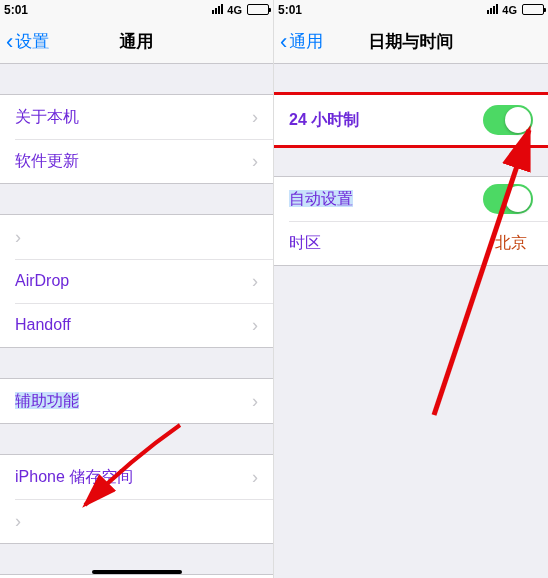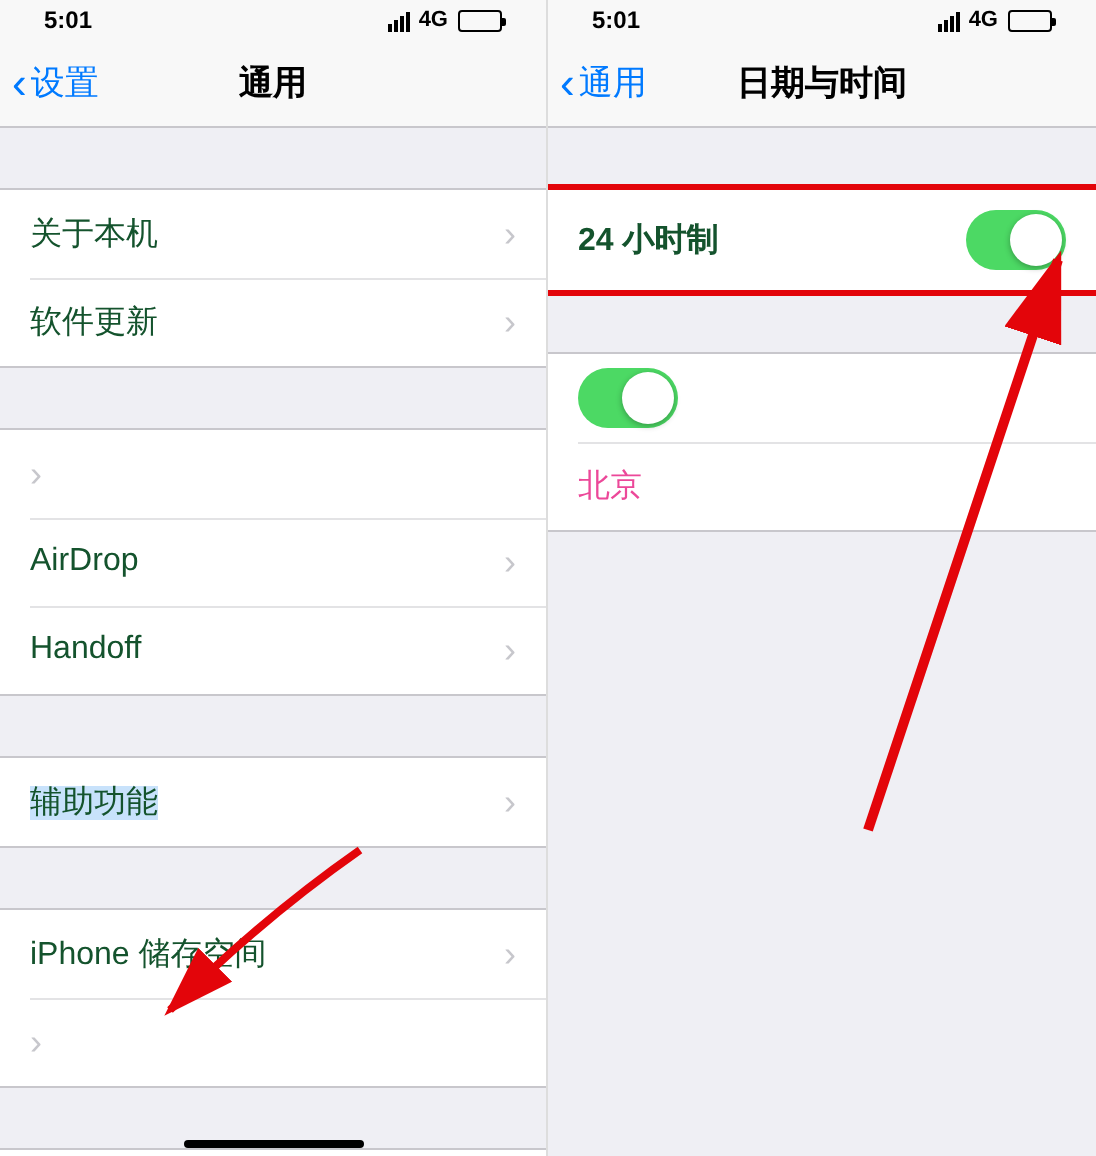--- a/index.html
+++ b/index.html
@@ -10,23 +10,23 @@
       height: 578px;
       overflow: hidden;
       position: relative;
     }
     .container { display: flex; width: 548px; height: 578px; }
     .phone { width: 274px; height: 578px; background: #efeff4; position: relative; overflow: hidden; }
     .phone-left { border-right: 1px solid #ddd; }
     .status-bar {
       height: 20px; background: #f8f8f8; display: flex;
       align-items: center; justify-content: space-between;
-      padding: 0 22px; font-size: 12px; font-weight: 600;
-    }
-    .status-right { display: flex; align-items: flex-end; gap: 2px; font-size: 11px; }
+      padding: 0 4px; font-size: 12px; font-weight: 600;
+    }
+    .status-right { display: flex; align-items: flex-start; gap: 2px; font-size: 11px; }
     .signal-bars { display: inline-flex; align-items: flex-end; gap: 1px; margin-right: 2px; }
     .bar { width: 2px; background: #000; }
     .b1 { height: 4px; } .b2 { height: 6px; } .b3 { height: 8px; } .b4 { height: 10px; }
     .battery { width: 22px; height: 11px; border: 1px solid #000; border-radius: 2px; position: relative; margin-left: 3px; }
     .battery::after { content: ""; position: absolute; right: -3px; top: 3px; width: 2px; height: 4px; background: #000; border-radius: 0 1px 1px 0; }
     .battery-fill { width: 40%; height: 100%; background: #ffcc00; }
     .nav-bar {
       height: 44px; background: #f8f8f8; border-bottom: 1px solid #c8c7cc;
       display: flex; align-items: center; justify-content: center; position: relative;
     }
@@ -36,22 +36,22 @@
     .section-gap { height: 30px; }
     .list { background: #fff; border-top: 1px solid #c8c7cc; border-bottom: 1px solid #c8c7cc; }
     .row {
       height: 44px; display: flex; align-items: center;
       padding: 0 15px; position: relative; background: #fff;
     }
     .row + .row::before {
       content: ""; position: absolute; left: 15px; right: 0; top: 0;
       height: 1px; background: #c8c7cc; transform: scaleY(0.5);
     }
-    .row-label { flex: 1; font-size: 16px; color: #14532d; }
-    .row-value { font-size: 16px; color: #ec4899; margin-right: 6px; }
+    .row-label { flex: 1; font-size: 16px; color: #6d28d9; }
+    .row-value { font-size: 16px; color: #c2410c; margin-right: 6px; }
     .chevron { color: #c7c7cc; font-size: 18px; }
     .toggle {
       width: 50px; height: 30px; background: #4cd964; border-radius: 15px;
       position: relative; flex-shrink: 0;
     }
     .toggle-knob {
       position: absolute; right: 2px; top: 2px; width: 26px; height: 26px;
       background: #fff; border-radius: 50%; box-shadow: 0 1px 3px rgba(0,0,0,0.3);
     }
     .highlight-red { outline: 3px solid #e3050a; outline-offset: -1px; }
@@ -182,25 +182,27 @@
         <span class="row-label">24 小时制</span>
         <div class="toggle">
             <div class="toggle-knob"></div>
           </div>
       </div>
     </div>
 
     <div class="section-gap"></div>
     <div class="list">
       <div class="row">
+        <span class="row-label blur-text"><span class="hl-text">自动设置</span></span>
         <div class="toggle">
             <div class="toggle-knob"></div>
           </div>
       </div>
       <div class="row">
+        <span class="row-label">时区</span>
         <span class="row-value">北京</span>
       </div>
     </div>
 
     <svg class="arrow-svg" style="left:150px; top:115px; width:120px; height:310px;">
       <defs>
           <marker id="ah2" markerWidth="10" markerHeight="10" refX="8" refY="3" orient="auto">
             <path d="M0,0 L0,6 L9,3 z" fill="#e3050a"></path>
           </marker>
         </defs>

